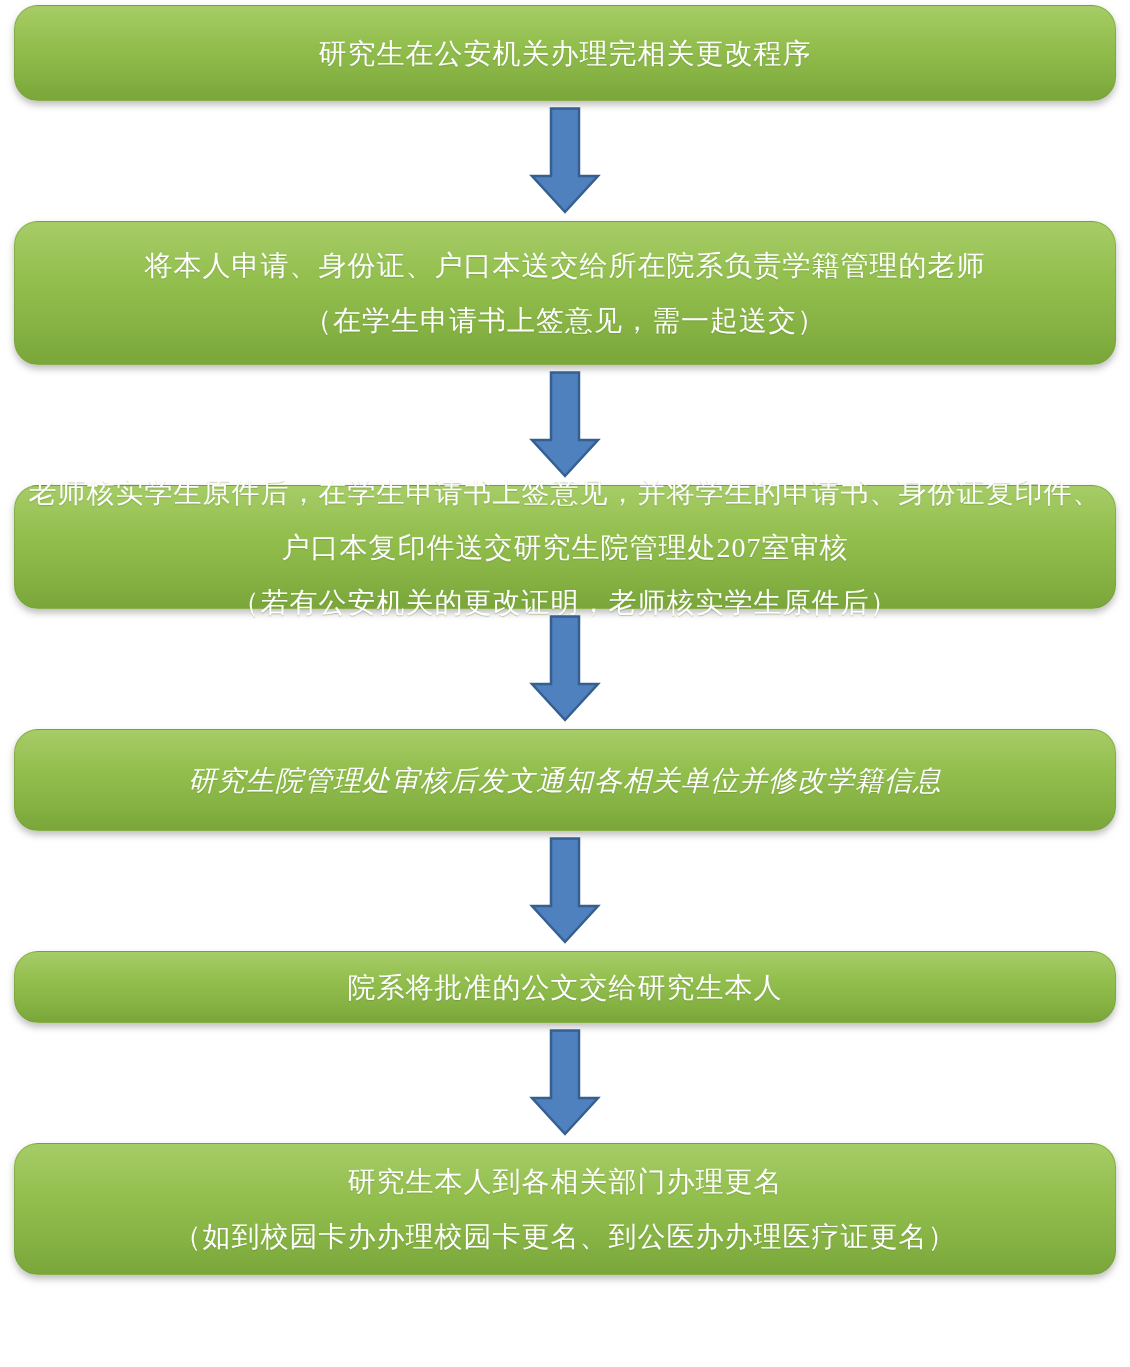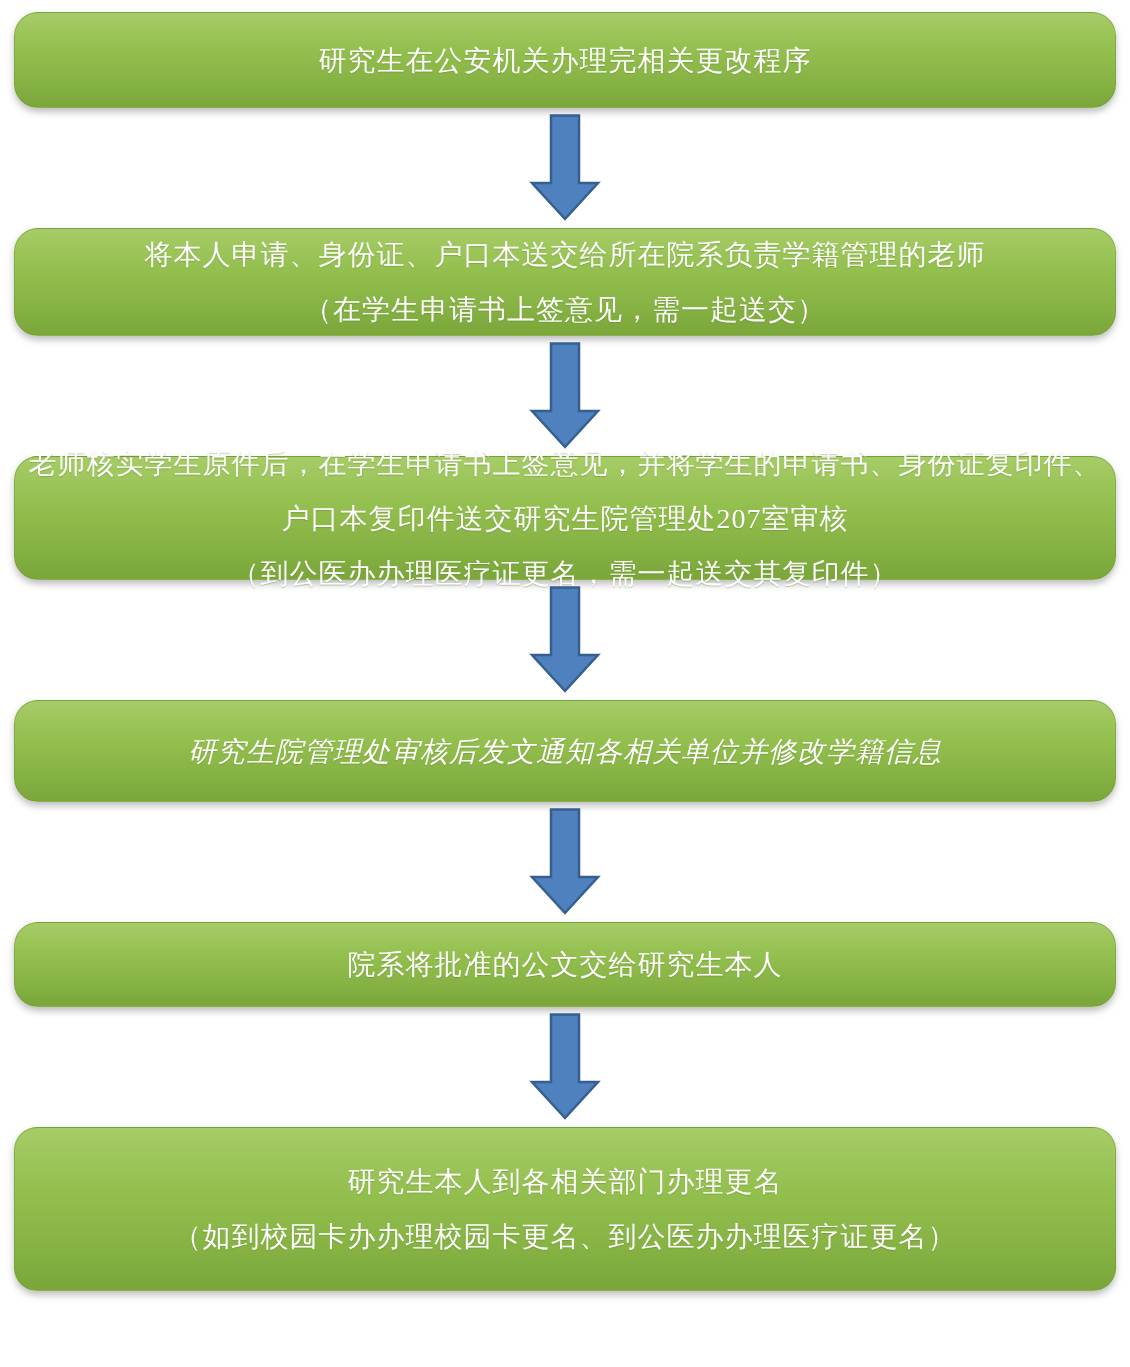--- a/index.html
+++ b/index.html
@@ -4,21 +4,21 @@
 <style>
   * { margin: 0; padding: 0; box-sizing: border-box; }
   html, body {
     width: 1130px;
     background: #ffffff;
     font-family: "Liberation Serif", "DejaVu Serif", serif;
   }
   .flow {
     width: 1130px;
     height: 1367px;
-    padding: 12px 10px 10px 10px;
+    padding: 5px 10px 10px 10px;
     display: flex;
     flex-direction: column;
     align-items: center;
   }
   .step {
     width: 1102px;
     border-radius: 24px;
     background: linear-gradient(180deg, #a6cc67 0%, #93bf4e 40%, #85b243 75%, #7aa63a 100%);
     border: 1px solid rgba(115, 155, 55, 0.55);
     box-shadow: 0 4px 7px rgba(110, 110, 110, 0.45);
@@ -30,25 +30,25 @@
     font-size: 28px;
     letter-spacing: 1px;
     text-align: center;
     text-shadow: 0 1px 1px rgba(90, 120, 40, 0.35);
   }
   .step .line {
     line-height: 55px;
     white-space: nowrap;
   }
   .step-1 { height: 96px; }
-  .step-2 { height: 108px; }
+  .step-2 { height: 144px; }
   .step-3 { height: 124px; }
   .step-4 { height: 102px; font-style: italic; }
-  .step-5 { height: 85px; }
-  .step-6 { height: 164px; border-radius: 23px; }
+  .step-5 { height: 72px; }
+  .step-6 { height: 132px; }
   .arrow-wrap {
     height: 108px;
     margin: 6px 0;
     display: flex;
     justify-content: center;
     align-items: center;
     flex: 0 0 auto;
   }
   .arrow-wrap svg { display: block; }
 </style>
@@ -74,21 +74,21 @@
 
   <div class="arrow-wrap">
     <svg width="74" height="108" viewBox="0 0 74 108">
       <path d="M23 1.5 L51 1.5 L51 69 L70 69 L37 105 L4 69 L23 69 Z" fill="#4E81BD" stroke="#365F91" stroke-width="2.5" stroke-linejoin="miter"></path>
     </svg>
   </div>
 
   <div class="step step-3">
     <span class="line">老师核实学生原件后，在学生申请书上签意见，并将学生的申请书、身份证复印件、</span>
     <span class="line">户口本复印件送交研究生院管理处207室审核</span>
-    <span class="line">（到公医办办理医疗证更名，需一起送交其复印件）</span>
+    <span class="line">（若有公安机关的更改证明，老师核实学生原件后）</span>
   </div>
 
   <div class="arrow-wrap">
     <svg width="74" height="108" viewBox="0 0 74 108">
       <path d="M23 1.5 L51 1.5 L51 69 L70 69 L37 105 L4 69 L23 69 Z" fill="#4E81BD" stroke="#365F91" stroke-width="2.5" stroke-linejoin="miter"></path>
     </svg>
   </div>
 
   <div class="step step-4">
     <span class="line">研究生院管理处审核后发文通知各相关单位并修改学籍信息</span>

